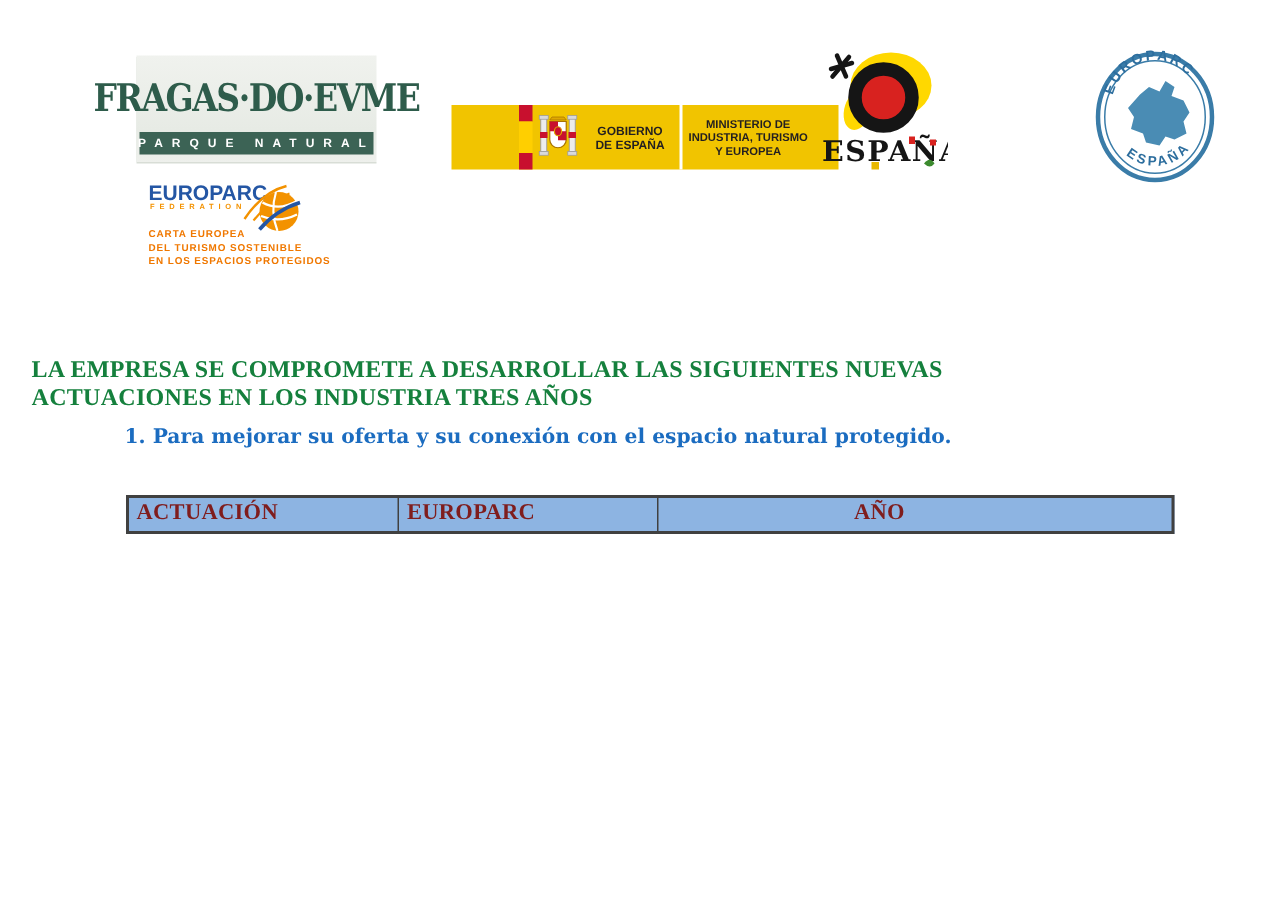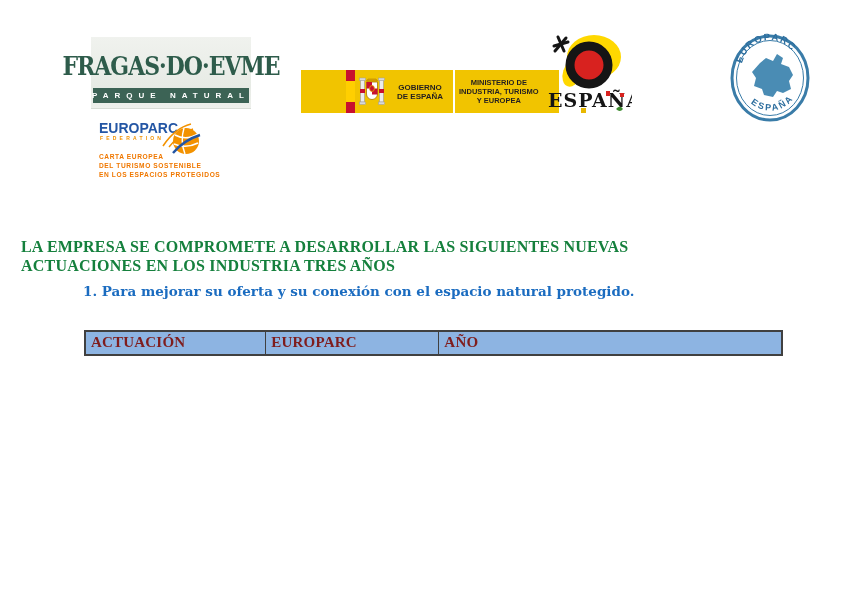--- a/index.html
+++ b/index.html
@@ -100,21 +100,21 @@
   }
   .tbl-cell{
     box-sizing:border-box;
     border-left:1px solid #404040;
     padding:2px 4px 2px 5px;
     font-family:"Liberation Serif", serif;font-weight:bold;
     font-size:15px;color:#7f1d1d;letter-spacing:0.2px;
     overflow:hidden;white-space:nowrap;
   }
   .tbl-cell:first-child{border-left:none;}
-  .c1{width:25.8%;} .c2{width:25.0%;} .c3{width:24.9%;} .c4{width:24.3%;}
+  .c1{width:25.8%;} .c2{width:25.0%;} .c3{width:24.9%;} .c4{width:24.3%;text-align:right;}
 </style>
 </head>
 <body>
 
 <div class="page">
 
   <div class="fragas">
     <div class="fragas-name">FRAGAS·DO·EVME</div>
     <div class="fragas-bar">PARQUE NATURAL</div>
   </div>

